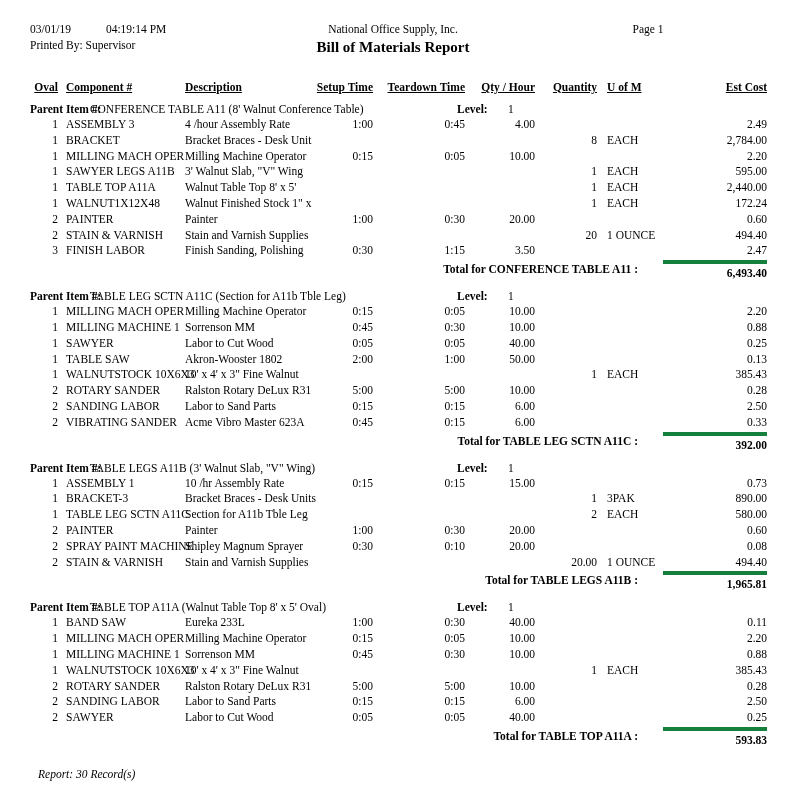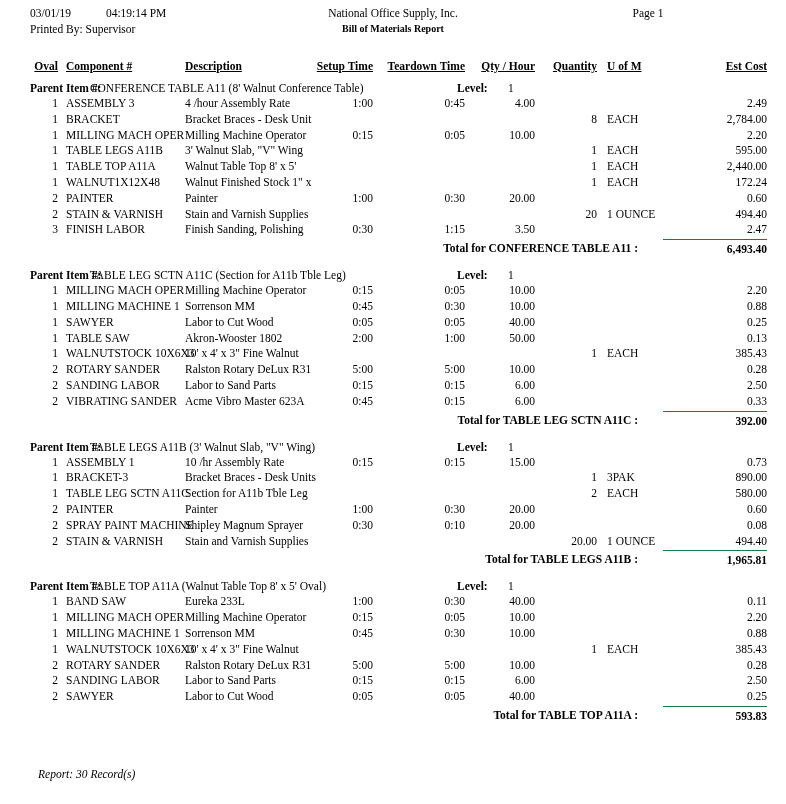--- a/index.html
+++ b/index.html
@@ -1,30 +1,30 @@
 <!DOCTYPE html>
 <html><head>
 <meta charset="utf-8">
 <style>
   * { margin:0; padding:0; box-sizing:border-box; }
   html,body { background:#ffffff; }
   .page {
     width:786px; height:804px; background:#ffffff; color:#000;
     font-family:"Liberation Serif","DejaVu Serif",serif;
     font-size:11.5px; position:relative; overflow:hidden;
-    padding-top:7px;
+    padding-top:23px;
   }
   
   .report-header { display:grid; grid-template-columns:255px 1fr 255px; }
   .rh-left { padding-left:30px; }
   .rh-center { text-align:center; }
   .rh-right { text-align:center; padding-right:21px; }
   .hdr-line1 { height:16px; }
   .date-txt { display:inline-block; width:73px; }
-  .title-txt { font-size:10px; font-weight:bold; }
+  .title-txt { font-size:15px; font-weight:bold; }
   
   .grid-row {
     display:grid;
     grid-template-columns:28px 122px 131px 62px 92px 70px 62px 66px 104px;
     padding-left:30px; padding-right:19px;
     line-height:15.8px; height:15.8px;
     white-space:nowrap;
   }
   .c-step     { text-align:right; }
   .c-comp     { padding-left:8px; }
@@ -40,21 +40,21 @@
   .parent-row { position:relative; height:16px; line-height:16px; padding-left:30px; white-space:nowrap; }
   .p-label { font-weight:bold; display:inline-block; width:57px; }
   .level-label { font-weight:bold; position:absolute; left:457px; top:0; }
   .level-value { position:absolute; left:508px; top:0; }
   .total-row {
     display:grid; grid-template-columns:1fr 104px;
     padding-left:30px; padding-right:19px;
     height:18px; margin-top:1px;
   }
   .total-label { text-align:right; padding-right:25px; font-weight:bold; padding-top:3px; }
-  .total-value { text-align:right; font-weight:bold; border-top:1px solid #15803d; padding-top:3px; }
+  .total-value { text-align:right; font-weight:bold; border-top:4px solid #15803d; padding-top:3px; }
   
   .report-footer { position:absolute; left:38px; top:768px; font-style:italic; }
 </style>
 </head>
 <body>
 
 <div class="page">
 
   <div class="report-header">
     <div class="rh-left">
@@ -125,21 +125,21 @@
     <span class="c-setup">0:15</span>
     <span class="c-teardown">0:05</span>
     <span class="c-qtyhour">10.00</span>
     <span class="c-qty"></span>
     <span class="c-uofm"></span>
     <span class="c-est">2.20</span>
   </div>
 
   <div class="grid-row">
     <span class="c-step">1</span>
-    <span class="c-comp">TABLE LEGS A11B</span>
+    <span class="c-comp">SAWYER LEGS A11B</span>
     <span class="c-desc">3' Walnut Slab, "V"  Wing</span>
     <span class="c-setup"></span>
     <span class="c-teardown"></span>
     <span class="c-qtyhour"></span>
     <span class="c-qty">1</span>
     <span class="c-uofm">EACH</span>
     <span class="c-est">595.00</span>
   </div>
 
   <div class="grid-row">

